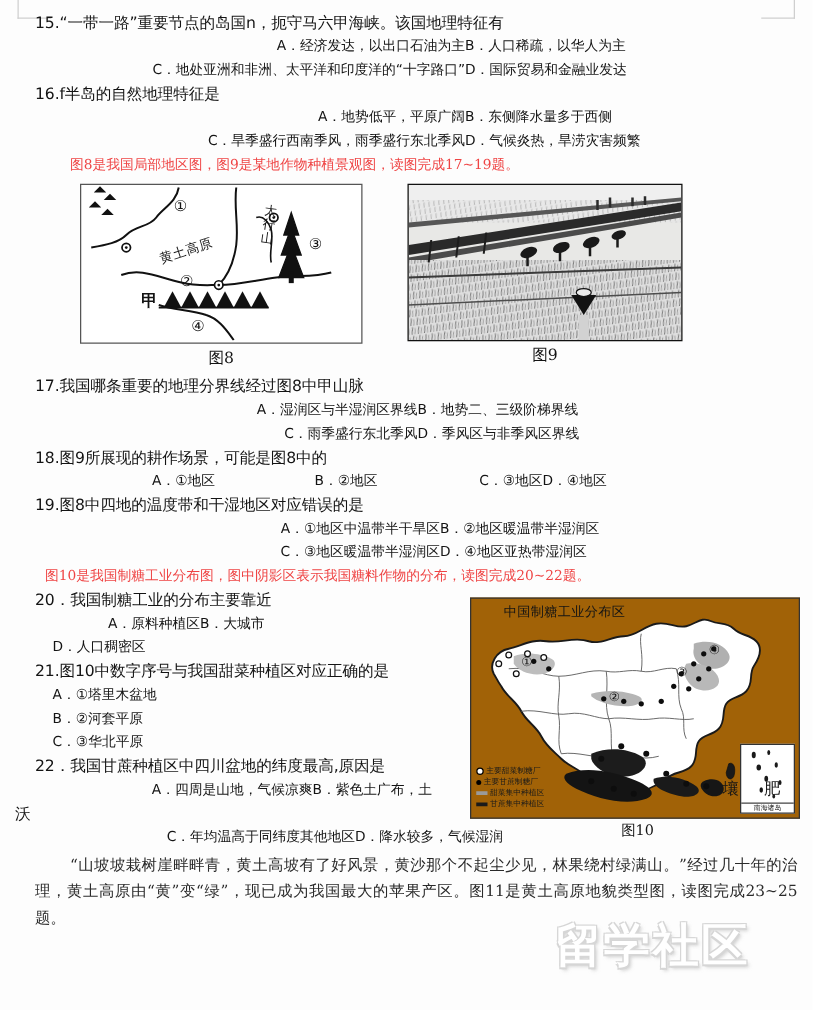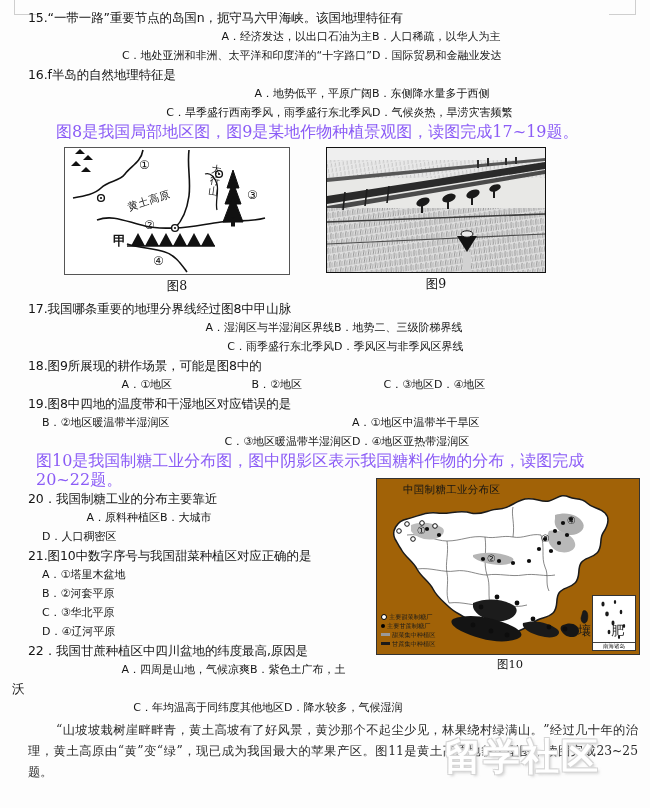--- a/index.html
+++ b/index.html
@@ -57,25 +57,25 @@
     line-height: 19px;
     white-space: nowrap;
     display: flex;
     text-align: right;
   }
   .opt {
     display: inline-block;
     white-space: nowrap;
   }
   .narrative {
-    font-size: 16px;
+    font-size: 11px;
     line-height: 19px;
     padding-left: 44px;
     font-family: "DejaVu Serif", "Liberation Serif", serif;
-    color: #8b5cf6;
+    color: #ef4444;
   }
   .narrative-block {
     font-size: 12.3px;
     line-height: 21px;
     padding-left: 16px;
     text-indent: 28px;
     font-family: "DejaVu Serif", "Liberation Serif", serif;
     color: #2a2a2a;
     width: 610px;
     text-align: justify;
@@ -427,22 +427,22 @@
       <span class="opt" style="width:130px">A．①地区</span>
       <span class="opt" style="width:130px">B．②地区</span>
       <span class="opt" style="width:132px">C．③地区</span>
       <span class="opt">D．④地区</span>
     </div>
 
     <div class="qline q-stem">
       <span class="num">19.</span><span>图8中四地的温度带和干湿地区对应错误的是</span>
     </div>
     <div class="opt-row">
+      <span class="opt" style="width:310px">A．①地区中温带半干旱区</span>
       <span class="opt">B．②地区暖温带半湿润区</span>
-      <span class="opt" style="width:310px">A．①地区中温带半干旱区</span>
     </div>
     <div class="opt-row">
       <span class="opt" style="width:310px">C．③地区暖温带半湿润区</span>
       <span class="opt">D．④地区亚热带湿润区</span>
     </div>
 
     <div class="narrative" style="padding-left:24px">图10是我国制糖工业分布图，图中阴影区表示我国糖料作物的分布，读图完成20~22题。</div>
 
     <div class="qline q-stem">
       <span class="num">20．</span><span>我国制糖工业的分布主要靠近</span>
@@ -459,23 +459,20 @@
       <span class="num">21.</span><span>图10中数字序号与我国甜菜种植区对应正确的是</span>
     </div>
     <div class="opt-row">
       <span class="opt">A．①塔里木盆地</span>
     </div>
     <div class="opt-row">
       <span class="opt">B．②河套平原</span>
     </div>
     <div class="opt-row">
       <span class="opt">C．③华北平原</span>
-    </div>
-    <div class="opt-row">
-      <span class="opt">D．④辽河平原</span>
     </div>
 
     <div class="qline q-stem">
       <span class="num">22．</span><span>我国甘蔗种植区中四川盆地的纬度最高,原因是</span>
     </div>
     <div class="opt-row">
       <span class="opt" style="width:208px">A．四周是山地，气候凉爽</span>
       <span class="opt">B．紫色土广布，土</span>
     </div>
     <div class="qline" style="padding-left:0">沃</div>

